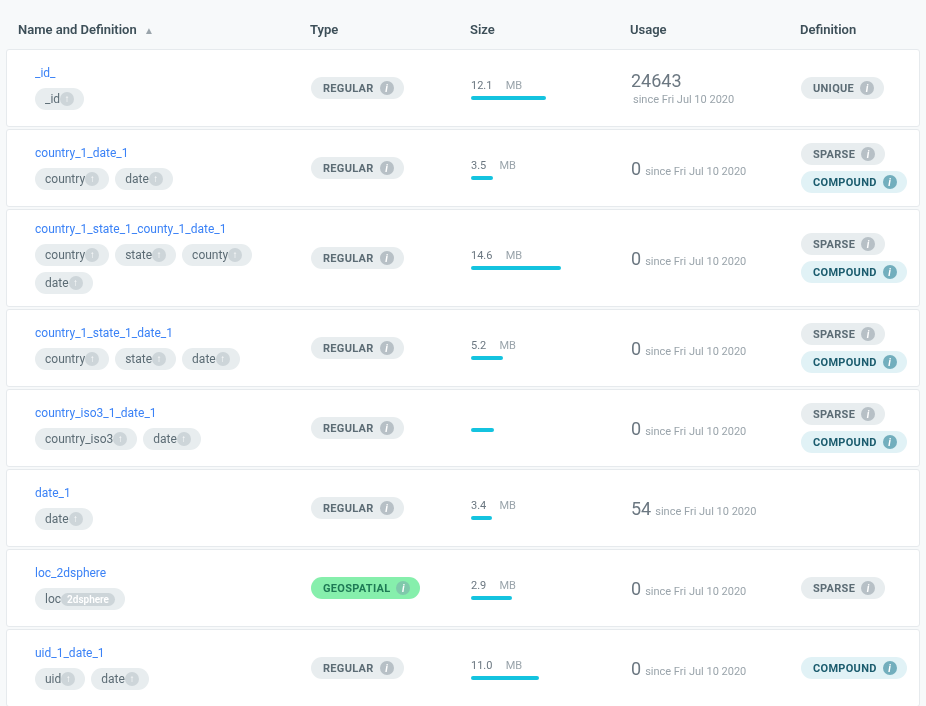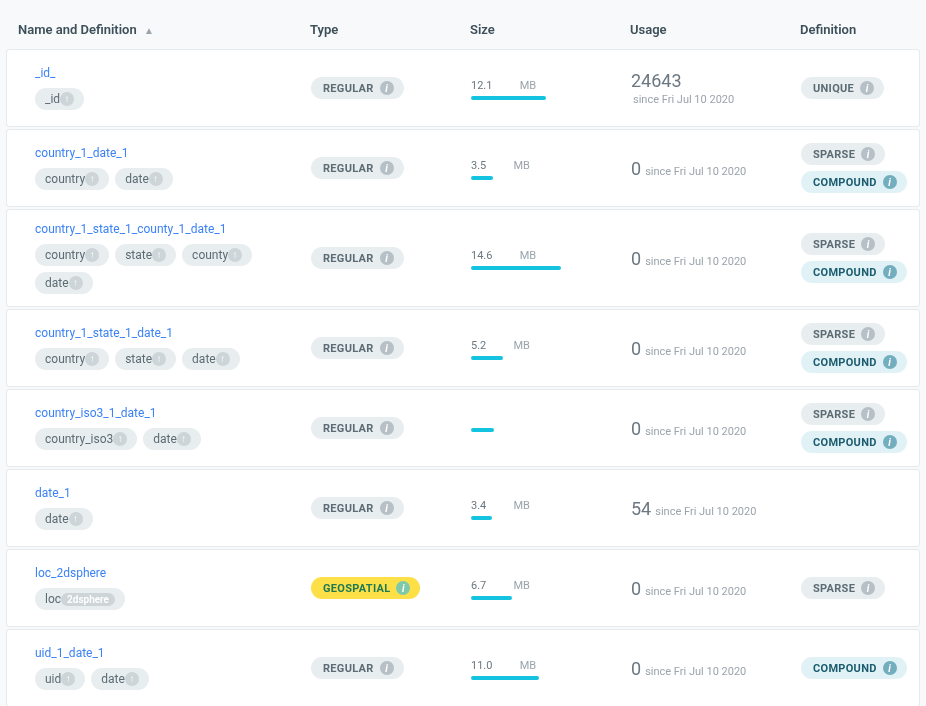--- a/index.html
+++ b/index.html
@@ -50,28 +50,28 @@
     display:inline-flex; align-items:center; 
   }
   .asc-icon, .info-icon { width:14px; height:14px; display:inline-flex; align-items:center; justify-content:center; }
   .asc-icon { background:#cdd5d9; color:#fff; border-radius:50%; font-size:10px; line-height:1; }
   .fp-2ds { background:#cdd5d9; color:#fff; border-radius:9px; padding:1px 6px; font-size:10px; font-weight:600; }
   .type-pill, .prop-pill {
     border-radius:14px; padding:4px 10px 4px 12px; font-size:11px; font-weight:700; letter-spacing:.3px;
     display:inline-flex; align-items:center; gap:6px;
   }
   .type-pill { background:var(--pill-bg); color:var(--pill-text); }
-  .type-pill.geo { background:#fde047; color:#1e7a55; }
+  .type-pill.geo { background:#86efac; color:#1e7a55; }
   .prop-pill { background:var(--pill-bg); color:var(--pill-text); }
   .prop-pill.compound { background:var(--pill-blue-bg); color:var(--pill-blue-text); }
   .info-icon { background:#b7c0c6; color:#fff; border-radius:50%; font-size:10px; font-weight:700; font-style:italic; }
   .type-pill.geo .info-icon { background:#7fc9ab; }
   .prop-pill.compound .info-icon { background:#72aebd; }
   .size-val { color:var(--text-muted); font-size:11px; }
-  .size-unit { color:var(--text-light); font-size:11px; margin-left:16px;padding-left:8px; }
+  .size-unit { color:var(--text-light); font-size:11px; margin-left:2px;padding-left:8px; }
   .size-bar-track { margin-top:4px; width:90px; height:4px; }
   .size-bar { height:4px; background:var(--bar); border-radius:2px; }
   .usage-line1 .n { color:var(--text-muted); font-size:18px;text-align:center; }
   .usage-line1 .since-inline { color:var(--text-light); font-size:11px; margin-left:4px; }
   .usage-line2 { color:var(--text-light); font-size:11px; margin-top:2px; padding-left:2px; }
 </style>
 </head>
 <body>
 
 <div class="wrap">
@@ -313,21 +313,21 @@
               <span>loc</span>
               <span class="fp-2ds">2dsphere</span>
             </span>
           </div>
         </div>
         <div class="cell-type"><span class="type-pill geo">
             <span>GEOSPATIAL</span>
             <span class="info-icon">i</span>
           </span></div>
         <div class="cell-size">
-          <div><span class="size-val">6.7</span> <span class="size-unit">MB</span></div>
+          <div><span class="size-val">2.9</span> <span class="size-unit">MB</span></div>
           <div class="size-bar-track">
             <div class="size-bar" style="width: 45.8904%;"></div>
           </div>
         </div>
         <div class="cell-usage">
           <div class="usage-line1"><span class="n">0</span><span class="since-inline">since Fri Jul 10 2020</span></div>
         </div>
         <div class="cell-props">
           <span class="prop-pill">
             <span>SPARSE</span>

